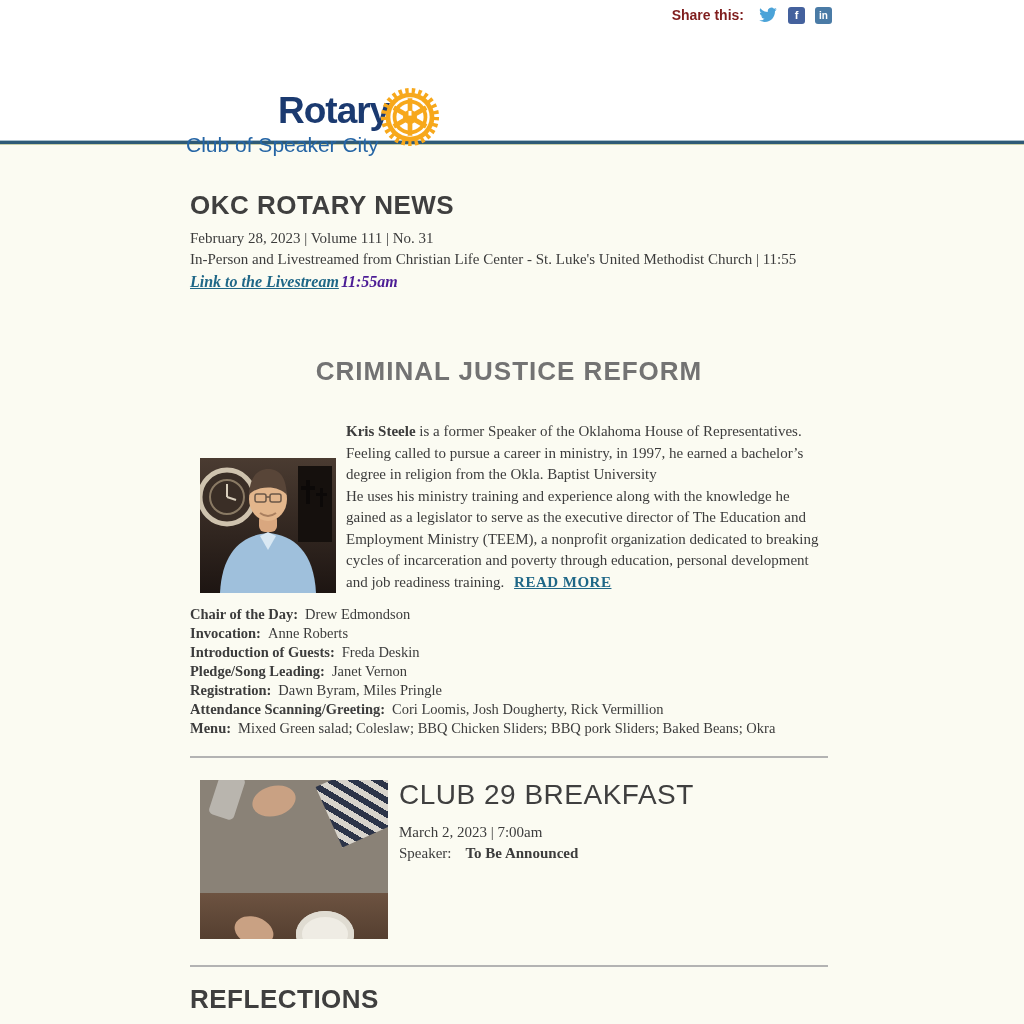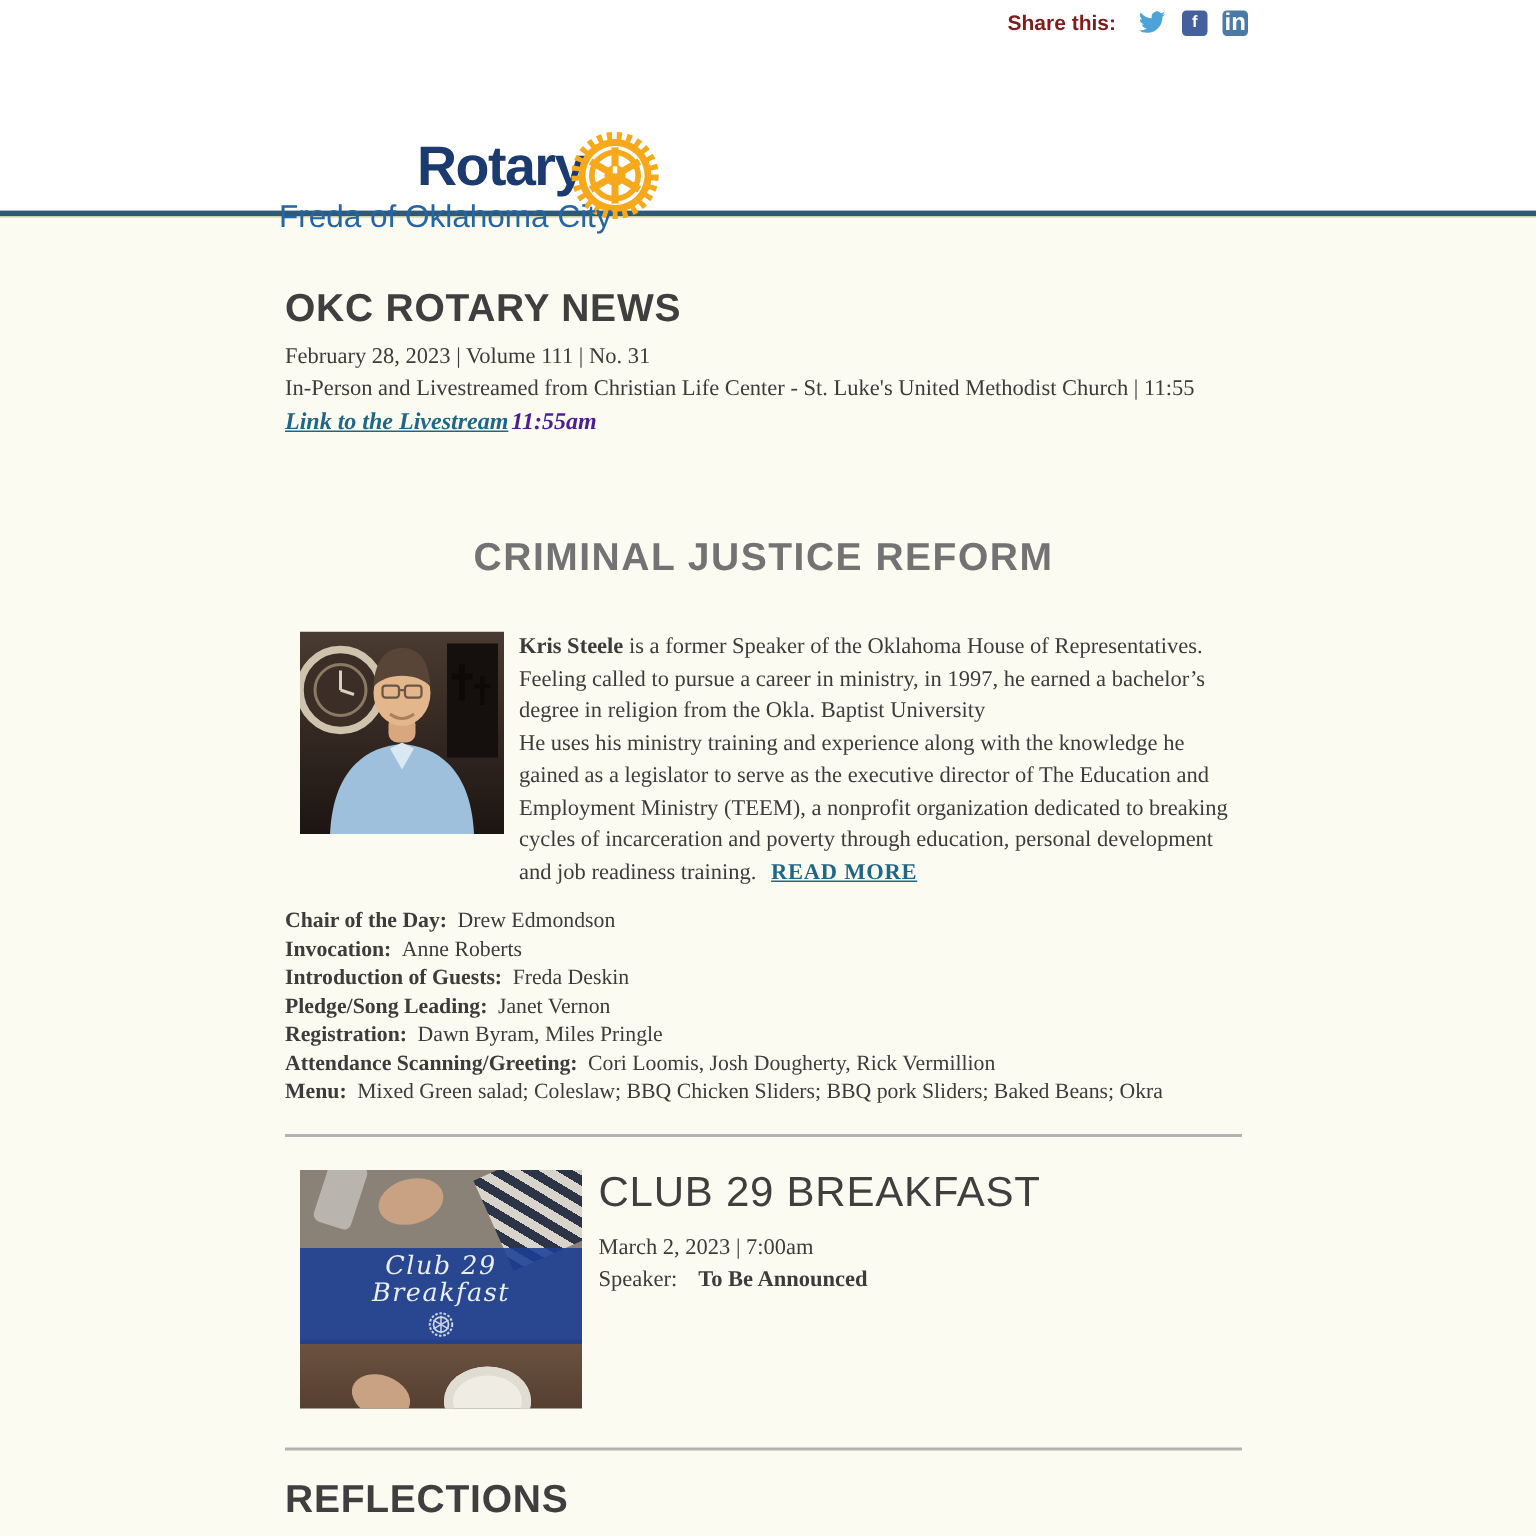--- a/index.html
+++ b/index.html
@@ -23,21 +23,21 @@
     color: #7f1d1d;
     margin-right: 4px;
   }
   .soc { display: inline-flex; align-items: center; justify-content: center; cursor: pointer; }
   .soc-square {
     width: 17px; height: 17px; border-radius: 3px;
     color: #fff; font-family: "Liberation Sans", sans-serif;
     font-weight: bold; font-size: 11px; line-height: 17px; text-align: center;
   }
   .fb { background: #44619d; }
-  .li { background: #4a7ba6; font-size: 16px; }
+  .li { background: #4a7ba6; font-size: 10px; }
 
   
   .header { background: #ffffff; height: 110px; position: relative; }
   .header-border {
     height: 5px;
     background: linear-gradient(to bottom, #aabfcc 0 1px, #2e5a77 1px 4px, #c9cfa9 4px 5px);
   }
   .logo-rotary {
     position: absolute; left: 278px; top: 60px;
     font-family: "Liberation Sans", sans-serif;
@@ -66,21 +66,21 @@
   .teal-time { color: #4c1d95; text-decoration: none; margin-left: 2px; }
 
   .center-heading {
     margin-top: 63px;
     text-align: center;
     font-family: "Liberation Sans", sans-serif;
     font-weight: bold; font-size: 26px; color: #737373; letter-spacing: 1px;
   }
 
   
-  .speaker-row { display: flex; margin-top: 34px; }
+  .speaker-row { display: flex; margin-top: 34px; align-items: flex-end; }
   .speaker-photo { width: 136px; height: 135px; flex: 0 0 136px; margin-left: 10px; }
   .speaker-text {
     margin-left: 10px; width: 482px;
     font-size: 15px; line-height: 21.5px; color: #3c3c3c;
   }
   .read-more {
     color: #1f6787; font-weight: bold; text-decoration: underline;
     letter-spacing: 0.5px; cursor: pointer; margin-left: 6px;
   }
 
@@ -150,21 +150,21 @@
       <circle cx="32" cy="32" r="14.5" fill="#ffffff"></circle>
       <g stroke="#f7a81b" stroke-width="5">
         <line x1="32" y1="12" x2="32" y2="52"></line>
         <line x1="14.7" y1="22" x2="49.3" y2="42"></line>
         <line x1="14.7" y1="42" x2="49.3" y2="22"></line>
       </g>
       <circle cx="32" cy="32" r="7.5" fill="#f7a81b"></circle>
       <rect x="30.4" y="25.5" width="3.2" height="5" fill="#ffffff"></rect>
     </svg>
   </span>
-  <span class="logo-sub">Freda of Oklahoma City</span>
+  <span class="logo-sub">Club of Speaker City</span>
 </div>
 <div class="header-border"></div>
 
 <div class="content">
 
   <div class="news-title">OKC ROTARY NEWS</div>
 
   <div class="meta">
     <div class="meta-line">February 28, 2023 |  Volume 111 | No. 31</div>
     <div class="meta-line">In-Person and Livestreamed from Christian Life Center - St. Luke's United Methodist Church | 11:55</div>
@@ -223,33 +223,20 @@
   <div class="divider"></div>
 
   <div class="club29-row">
     <div class="club29-img">
       <div class="c29-phone"></div>
       <div class="c29-sleeve"></div>
       <div class="c29-hand-top"></div>
       <div class="c29-wood"></div>
       <div class="c29-plate"></div>
       <div class="c29-hand-bot"></div>
-      <div class="c29-band">
-        <span class="c29-script">Club 29</span>
-        <span class="c29-script">Breakfast</span>
-        <svg class="c29-wheel" width="20" height="20" viewBox="0 0 24 24">
-          <circle cx="12" cy="12" r="9" fill="none" stroke="#dfe6f2" stroke-width="1.6" stroke-dasharray="2 1.4"></circle>
-          <circle cx="12" cy="12" r="6" fill="none" stroke="#dfe6f2" stroke-width="1.4"></circle>
-          <g stroke="#dfe6f2" stroke-width="1.2">
-            <line x1="12" y1="5" x2="12" y2="19"></line>
-            <line x1="6" y1="8.5" x2="18" y2="15.5"></line>
-            <line x1="6" y1="15.5" x2="18" y2="8.5"></line>
-          </g>
-        </svg>
-      </div>
     </div>
     <div class="club29-text">
       <div class="club29-heading">CLUB 29 BREAKFAST</div>
       <div class="club29-lines">
         <div>March 2, 2023 | 7:00am</div>
         <div><span>Speaker:</span><span class="c29-bold-val">To Be Announced</span></div>
       </div>
     </div>
   </div>
 

